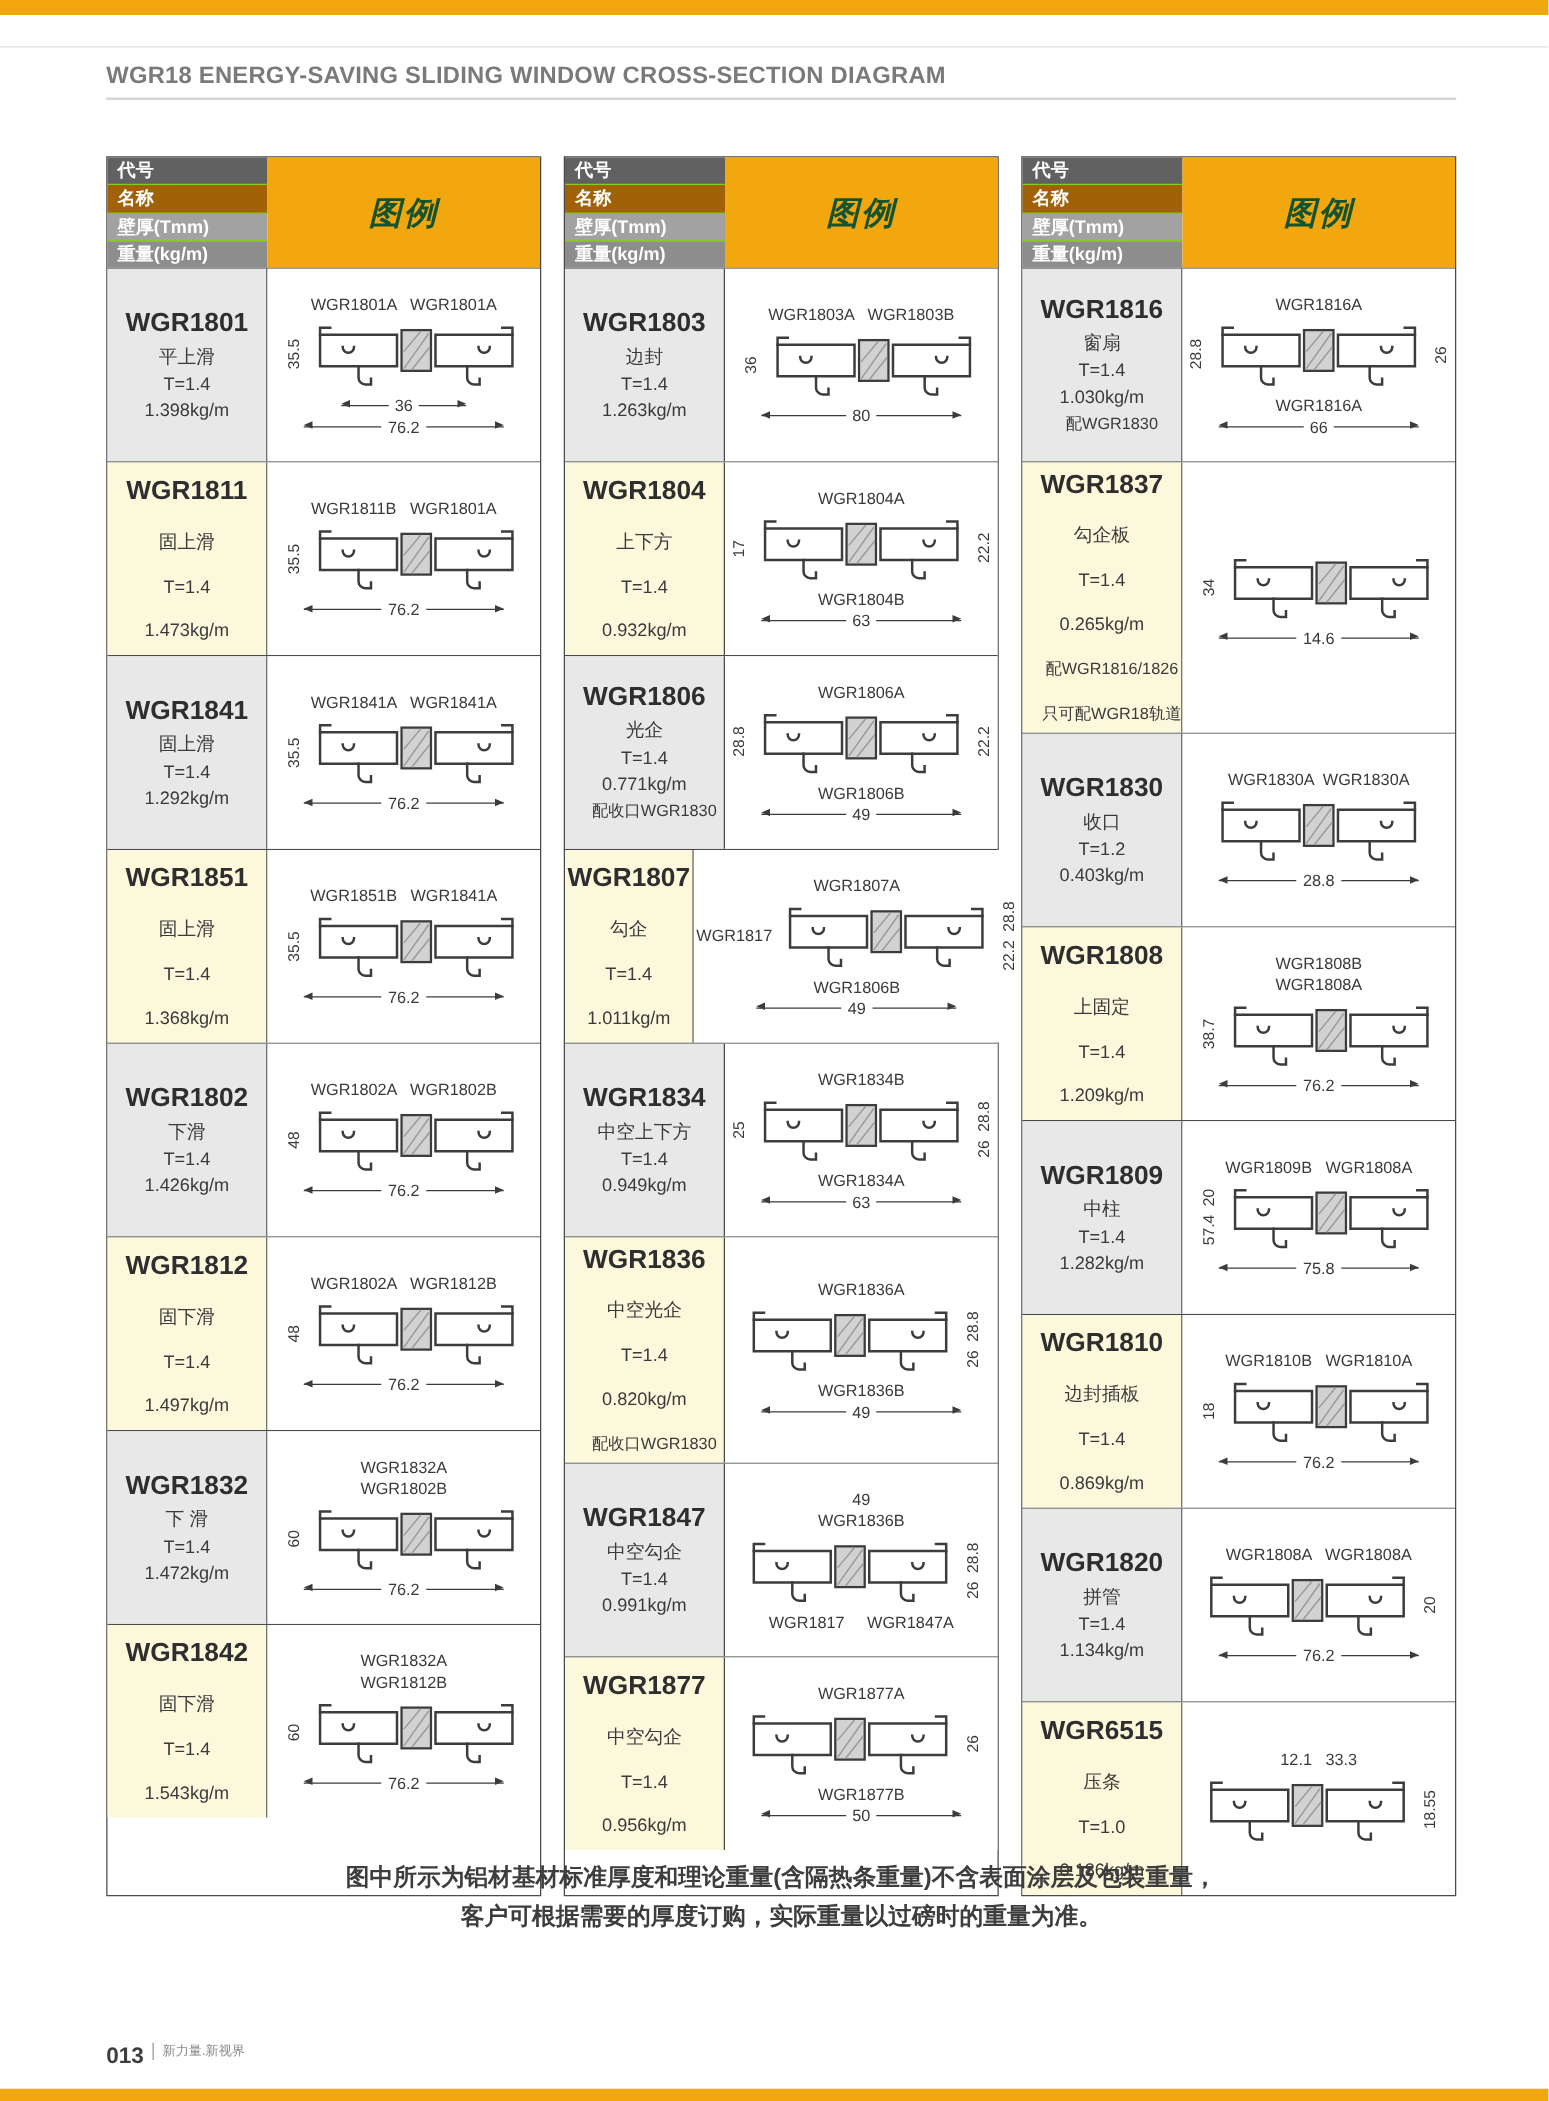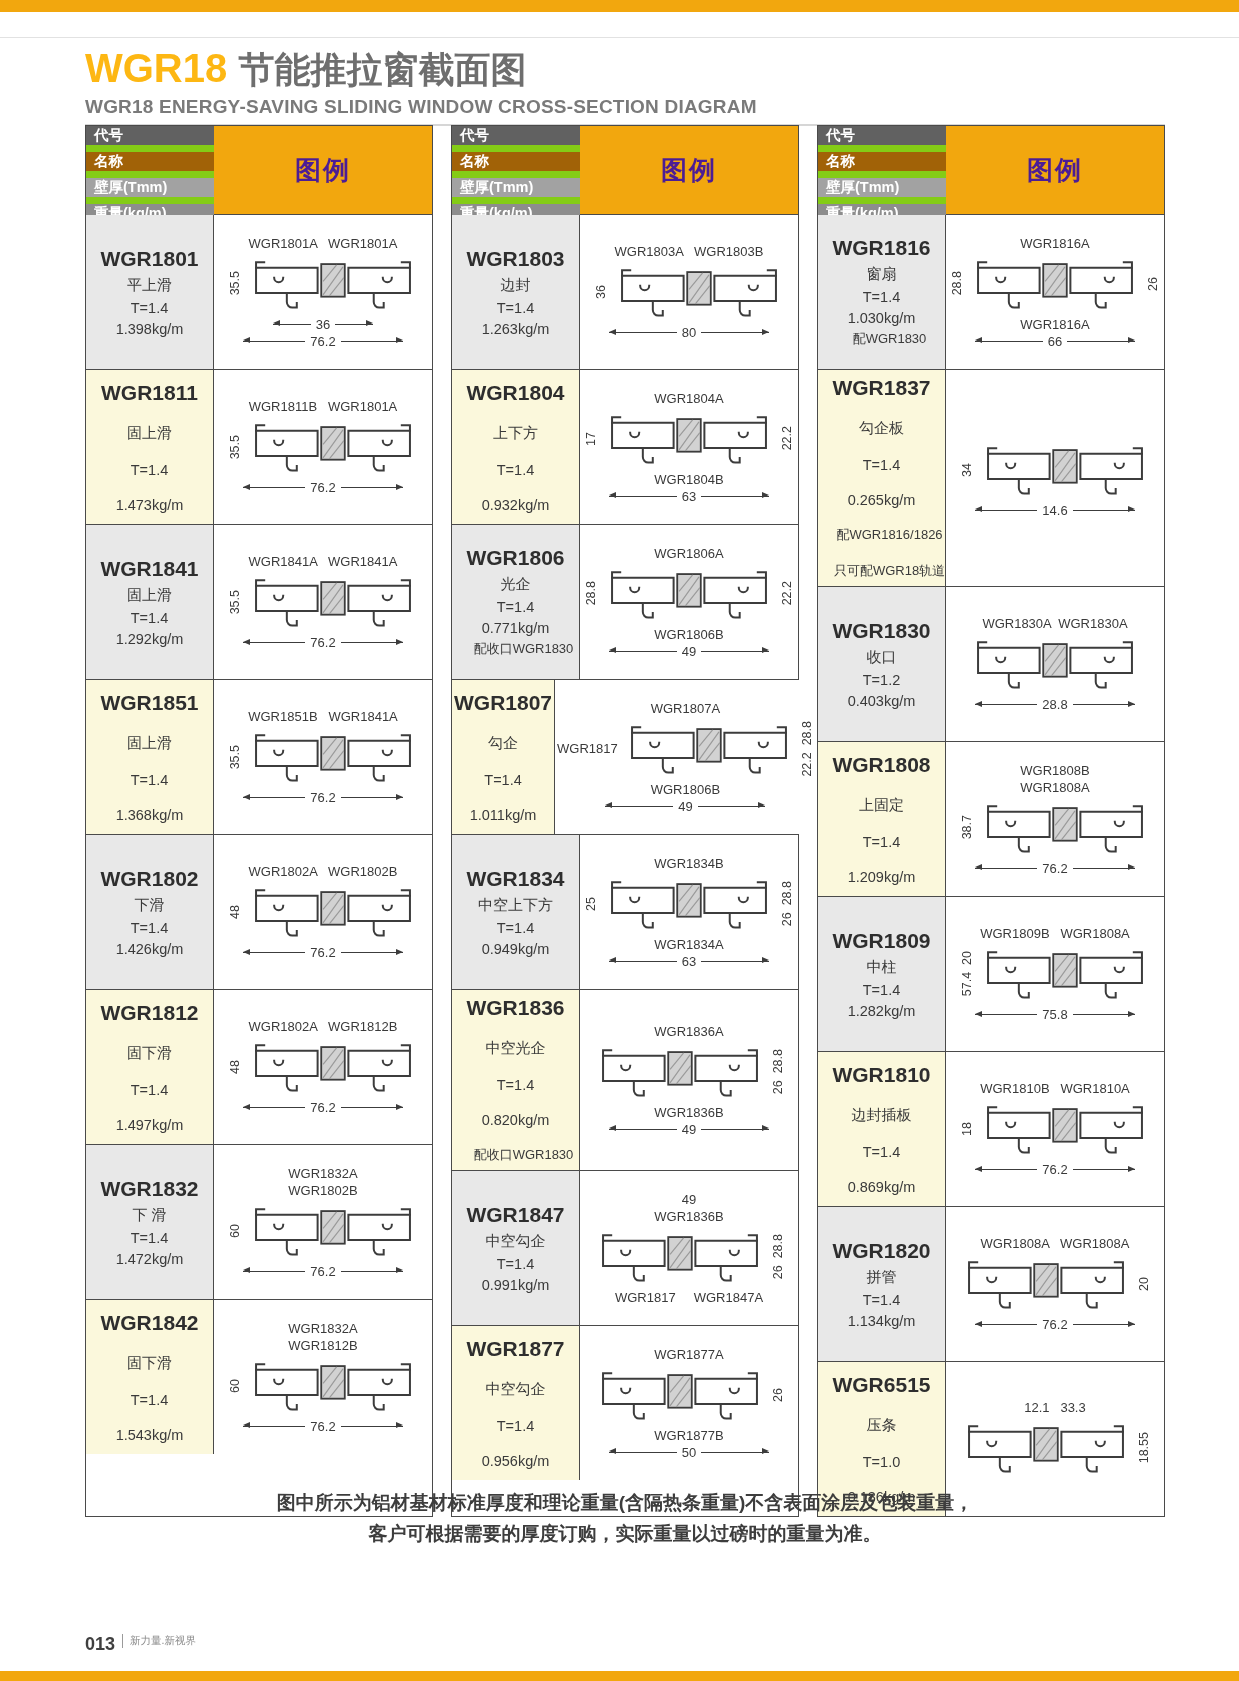--- a/index.html
+++ b/index.html
@@ -16,27 +16,27 @@
   h1 .tcode{color:var(--titleOrange,#FDB713);font-weight:bold;}
   h1 .tcn{color:#6e6e6e;font-weight:bold;font-size:36px;}
   .subtitle{margin-top:4px;font-size:19px;font-weight:bold;color:#7a7a7a;letter-spacing:.2px;}
   .subrule{margin-top:6px;height:2px;background:#d6d6d6;}
 
   .tables{position:absolute;top:125px;left:85px;width:1080px;display:flex;gap:18px;}
   .ptable{width:348px;border:1.5px solid #4a4a4a;background:#fff;box-sizing:border-box;}
   .thead{display:flex;height:88px;}
   .thead-labels{width:128px;display:flex;flex-direction:column;}
   .hlabel{flex:1;color:#fff;font-weight:bold;font-size:14.5px;display:flex;align-items:center;
-          padding-left:8px;border-bottom:7px solid #84cc16;box-sizing:border-box;}
+          padding-left:8px;border-bottom:1px solid #84cc16;box-sizing:border-box;}
   .hl0{background:#616161;}
   .hl1{background:#a16207;}
   .hl2{background:#a2a2a2;}
   .hl3{background:#8d8d8d;border-bottom:none;}
   .legend{flex:1;background:var(--accent,#F2A70E);display:flex;align-items:center;justify-content:center;
-          font-size:26px;font-weight:bold;color:#4c1d95;letter-spacing:2px;}
+          font-size:26px;font-weight:bold;color:#14532d;letter-spacing:2px;font-style:italic;}
 
   .cell{display:flex;border-top:1px solid #4a4a4a;min-height:154px;}
   .info{width:128px;background:#e8e8e8;border-right:1px solid #4a4a4a;box-sizing:border-box;
         display:flex;flex-direction:column;align-items:center;justify-content:center;text-align:center;padding:6px 2px;}
   .info.alt{background:var(--cellYellow,#FBF8DC);gap:14px;}
   .code{font-size:21px;font-weight:bold;color:#2e2e2e;}
   .cname{font-size:15px;margin-top:5px;color:#3a3a3a;}
   .tval,.wval{font-size:14.5px;margin-top:5px;color:#3a3a3a;}
   .extra{font-size:13px;margin-top:4px;color:#3a3a3a;white-space:nowrap;margin-left:16px;}
 
@@ -63,24 +63,20 @@
   .ptag{font-size:10.5px;color:#8a8a8a;}
 </style>
 </head>
 <body>
 
 <div class="page">
   <div class="accent-bar top"></div>
   <div class="toprule"></div>
 
   <header>
-    <h1>
-      <span class="tcode">WGR18</span>
-      <span class="tcn">节能推拉窗截面图</span>
-    </h1>
     <div class="subtitle">WGR18 ENERGY-SAVING SLIDING WINDOW CROSS-SECTION DIAGRAM</div>
     <div class="subrule"></div>
   </header>
 
   <main class="tables" id="tables">
       <section class="ptable">
         <div class="thead">
           <div class="thead-labels">
             <div class="hlabel hl0">代号</div>
             <div class="hlabel hl1">名称</div>

